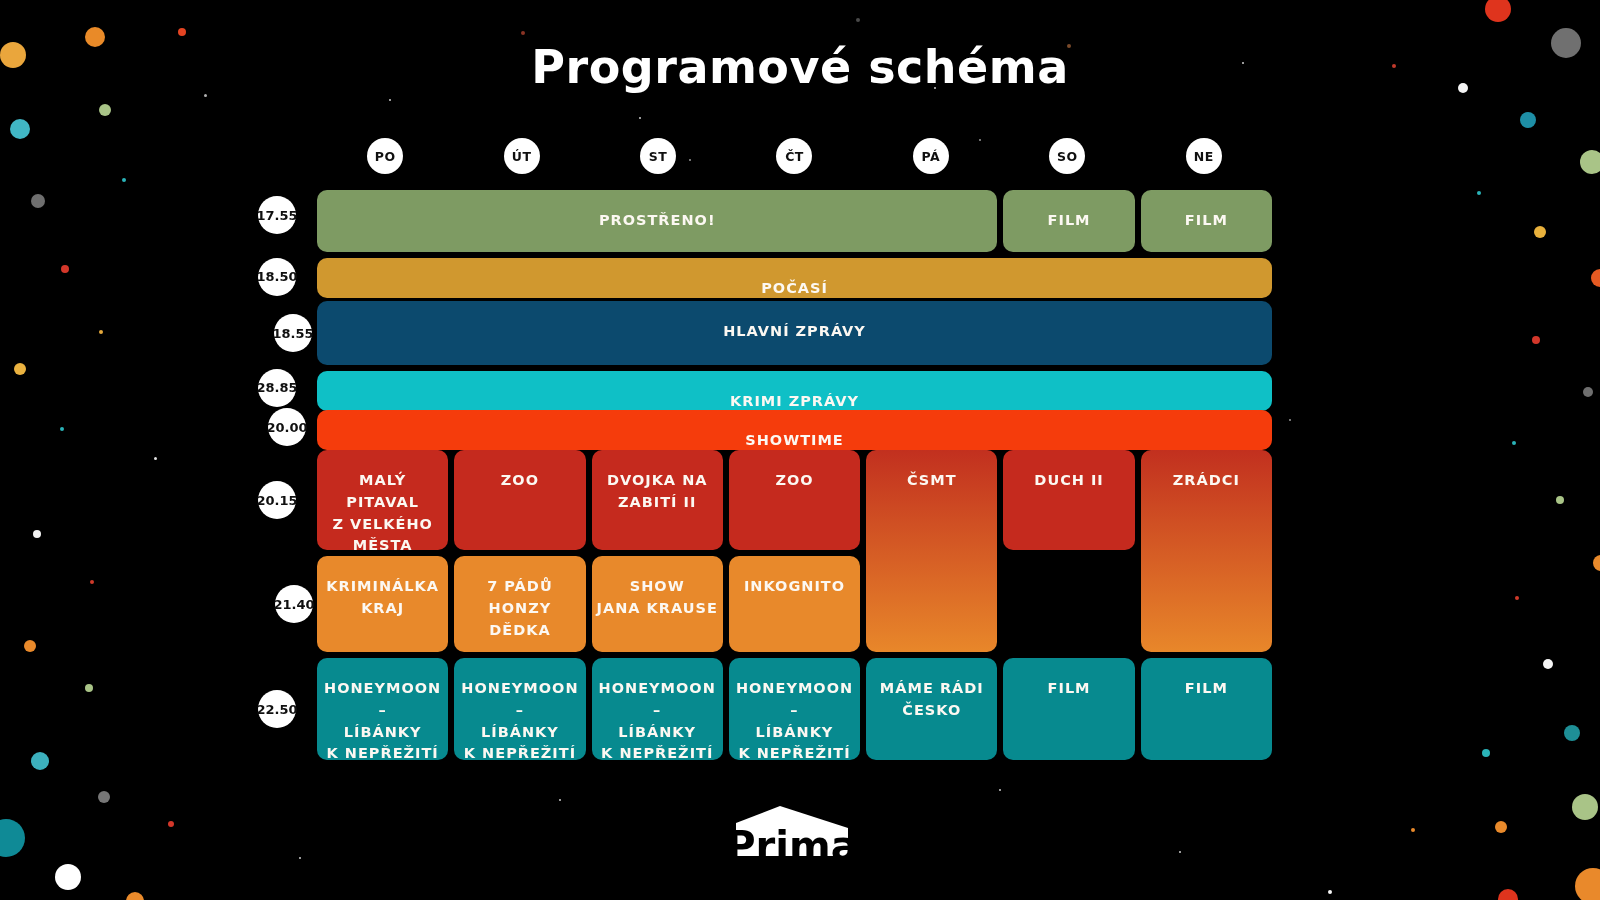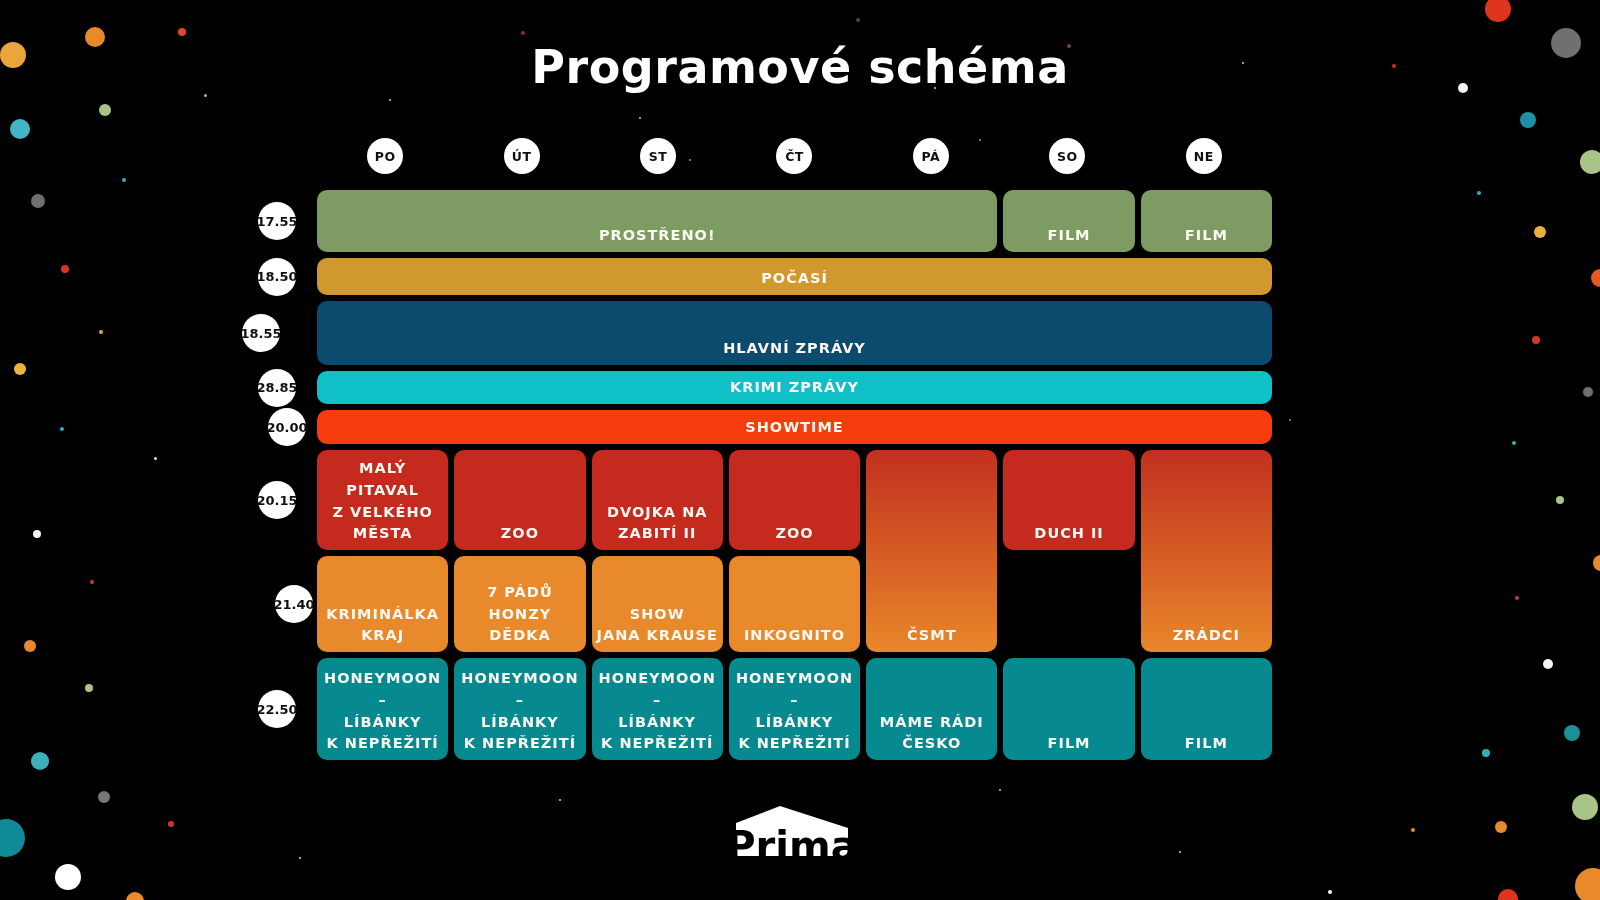--- a/index.html
+++ b/index.html
@@ -11,23 +11,23 @@
   .days{position:absolute;left:317px;top:138px;width:955px;display:grid;
         grid-template-columns:repeat(7,1fr);justify-items:center;}
   .day-circle{width:36px;height:36px;border-radius:50%;background:#fff;color:#101010;
         display:flex;align-items:center;justify-content:center;
         font-size:12.5px;font-weight:700;letter-spacing:.5px;}
   .time-circle{position:absolute;width:38px;height:38px;border-radius:50%;background:#fff;
         color:#101010;display:flex;align-items:center;justify-content:center;
         font-size:13px;font-weight:700;}
   .grid{position:absolute;left:317px;top:190px;width:955px;display:grid;
         grid-template-columns:repeat(7,1fr);column-gap:6px;row-gap:6px;}
-  .cell{border-radius:10px;display:flex;align-items:flex-end;justify-content:center;
+  .cell{border-radius:10px;display:flex;align-items:flex-start;justify-content:center;
         color:#fcf8f2;font-weight:700;font-size:14.5px;letter-spacing:1px;
-        text-align:center;white-space:pre-line;line-height:1.5;padding:5px 4px;box-sizing:border-box;}
+        text-align:center;white-space:pre-line;line-height:1.5;padding:20px 4px;box-sizing:border-box;}
   .logo{position:absolute;left:728px;top:794px;width:132px;height:74px;overflow:visible;}
 </style>
 </head>
 <body>
 
 <div class="stage">
   <div>
       <div class="dot" style="left: 0px; top: 42px; width: 26px; height: 26px; background: rgb(234, 166, 60);"></div>
       <div class="dot" style="left: 85px; top: 27px; width: 20px; height: 20px; background: rgb(233, 138, 40);"></div>
       <div class="dot" style="left: 178px; top: 28px; width: 8px; height: 8px; background: rgb(228, 68, 34);"></div>
@@ -96,23 +96,23 @@
   <div class="days">
       <div class="day-circle">PO</div>
       <div class="day-circle">ÚT</div>
       <div class="day-circle">ST</div>
       <div class="day-circle">ČT</div>
       <div class="day-circle">PÁ</div>
       <div class="day-circle">SO</div>
       <div class="day-circle">NE</div>
     </div>
   <div>
-      <div class="time-circle" style="left: 258px; top: 202px;">17.55</div>
+      <div class="time-circle" style="left: 258px; top: 196px;">17.55</div>
       <div class="time-circle" style="left: 258px; top: 257.5px;">18.50</div>
-      <div class="time-circle" style="left: 242px; top: 314px;">18.55</div>
+      <div class="time-circle" style="left: 274px; top: 314px;">18.55</div>
       <div class="time-circle" style="left: 258px; top: 368.5px;">28.85</div>
       <div class="time-circle" style="left: 268px; top: 408px;">20.00</div>
       <div class="time-circle" style="left: 258px; top: 481px;">20.15</div>
       <div class="time-circle" style="left: 258px; top: 585px; margin-left: 17px;">21.40</div>
       <div class="time-circle" style="left: 258px; top: 690px;">22.50</div>
     </div>
   <div class="grid" style="grid-template-rows: 62px 37px 64px 33px 34px 100px 96px 102px;">
       <div class="cell" style="grid-area: 1 / 1 / 2 / 6; background: rgb(126, 155, 99);"><span>PROSTŘENO!</span></div>
       <div class="cell" style="grid-area: 1 / 6 / 2 / 7; background: rgb(126, 155, 99);"><span>FILM</span></div>
       <div class="cell" style="grid-area: 1 / 7 / 2 / 8; background: rgb(126, 155, 99);"><span>FILM</span></div>

